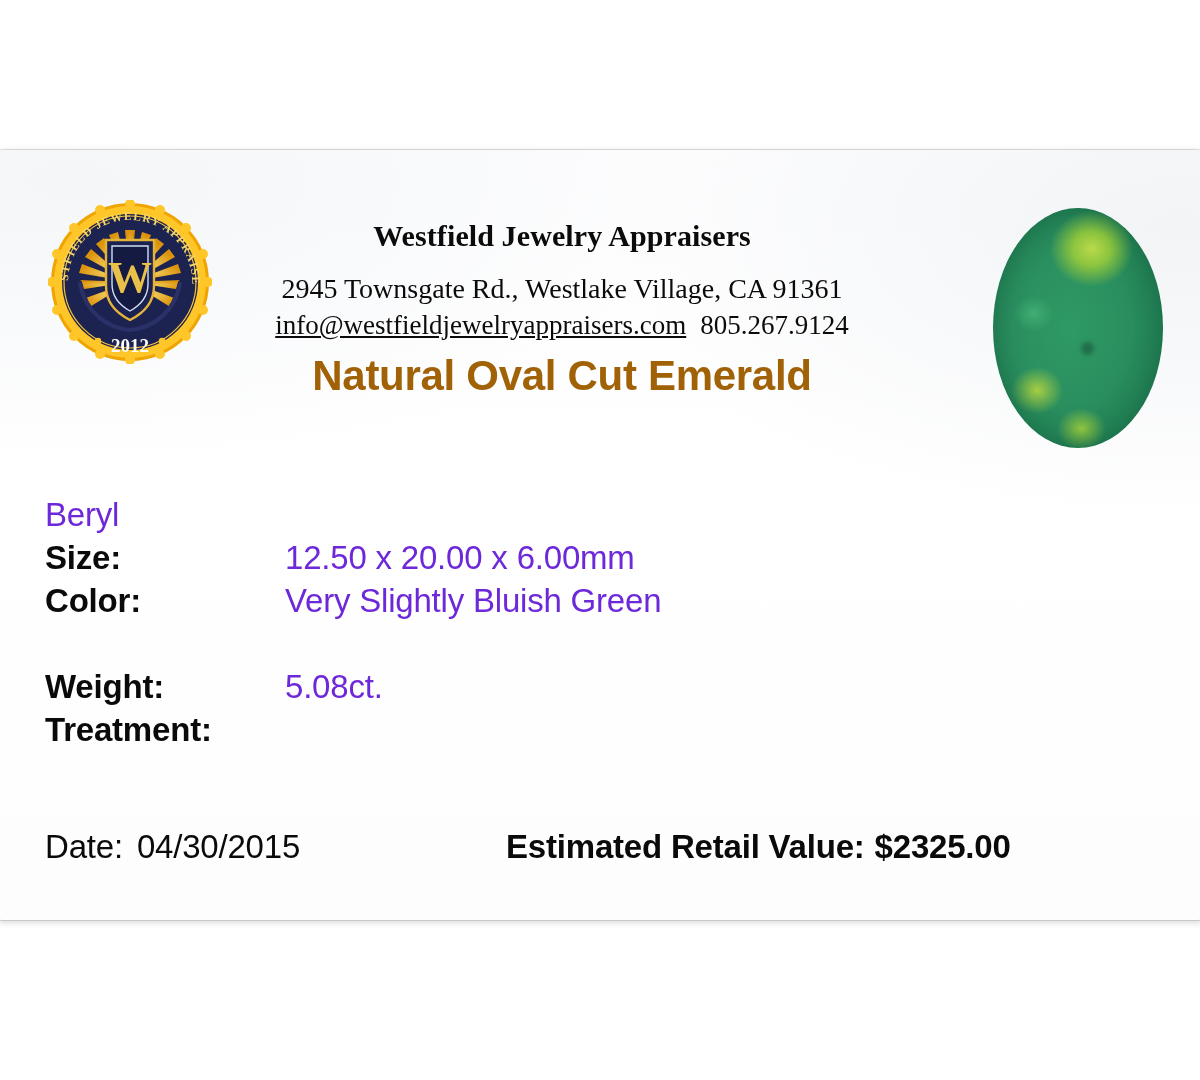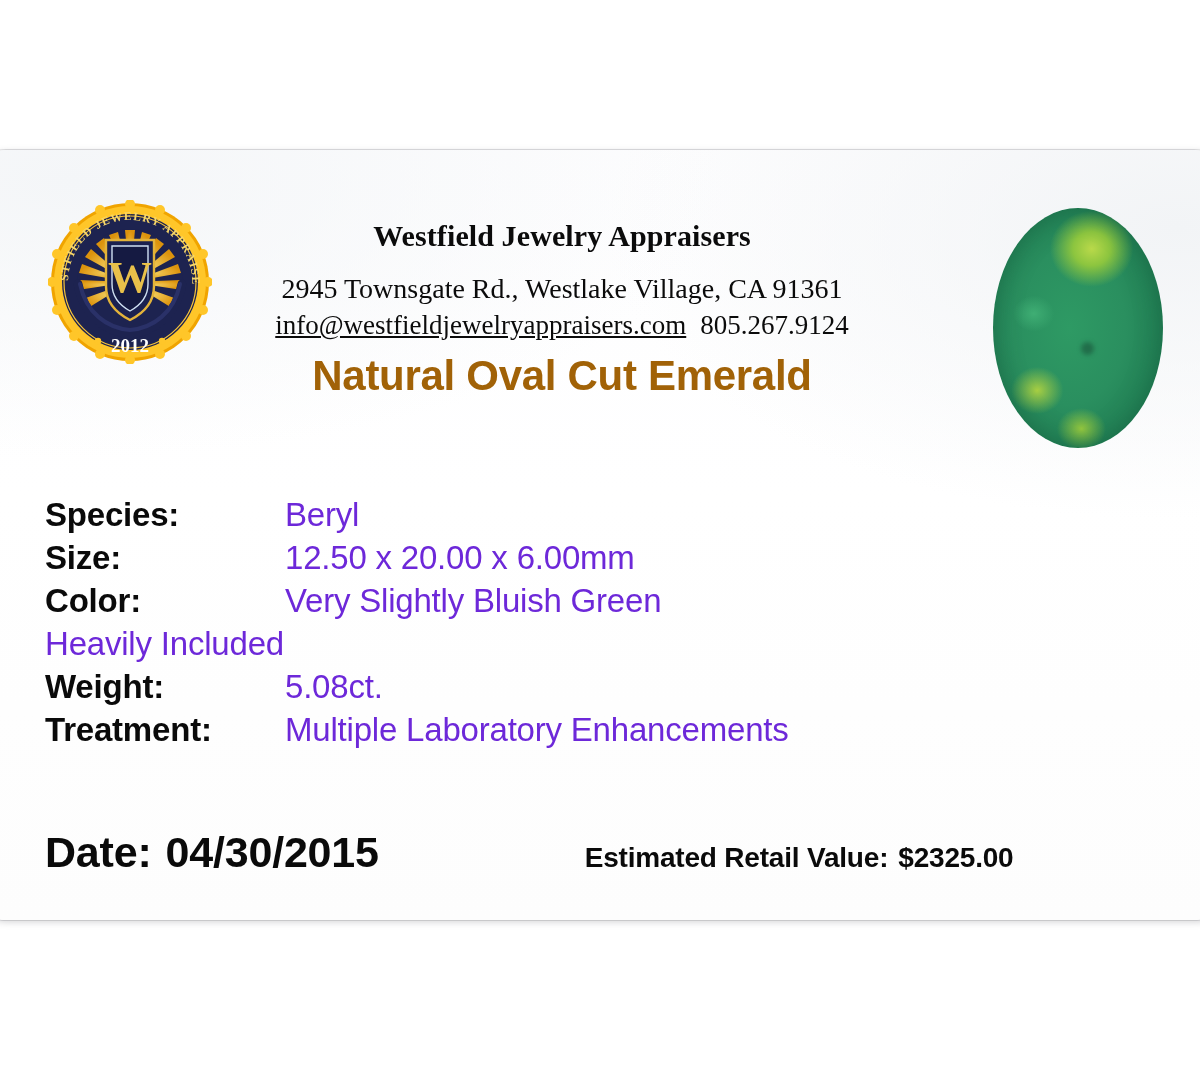--- a/index.html
+++ b/index.html
@@ -159,31 +159,31 @@
   
   .footer {
     position: absolute;
     left: 45px;
     top: 828px;
     width: 1080px;
     display: flex;
     align-items: baseline;
   }
   .footer-date {
-    font-weight: bold;
-    font-size: 43px;
+    font-weight: normal;
+    font-size: 33px;
     color: #0a0a0a;
     letter-spacing: -0.2px;
     white-space: nowrap;
   }
   .footer-date .dval { margin-left: 14px; }
   .footer-value {
     margin-left: 206px;
     font-weight: bold;
-    font-size: 28px;
+    font-size: 33px;
     color: #0a0a0a;
     letter-spacing: -0.2px;
     white-space: nowrap;
   }
   .footer-value .vval { margin-left: 10px; }
 </style>
 </head>
 <body>
 
 <div id="card">
@@ -280,46 +280,43 @@
 
   <div class="stone-wrap">
     <div class="stone">
       <div class="stone-spot"></div>
     </div>
   </div>
 
   <div class="specs">
 
     <div class="spec-row">
-      <div class="spec-label">Species:</div>
       <div class="spec-value">Beryl</div>
     </div>
 
     <div class="spec-row">
       <div class="spec-label">Size:</div>
       <div class="spec-value">12.50 x 20.00 x 6.00mm</div>
     </div>
 
     <div class="spec-row">
       <div class="spec-label">Color:</div>
       <div class="spec-value">Very Slightly Bluish Green</div>
     </div>
 
     <div class="spec-row">
-      <div class="spec-value">Heavily Included</div>
     </div>
 
     <div class="spec-row">
       <div class="spec-label">Weight:</div>
       <div class="spec-value">5.08ct.</div>
     </div>
 
     <div class="spec-row">
       <div class="spec-label">Treatment:</div>
-      <div class="spec-value">Multiple Laboratory Enhancements</div>
     </div>
 
 
   </div>
 
   <div class="footer">
     <div class="footer-date">
       <span>Date:</span><span class="dval">04/30/2015</span>
     </div>
     <div class="footer-value">

